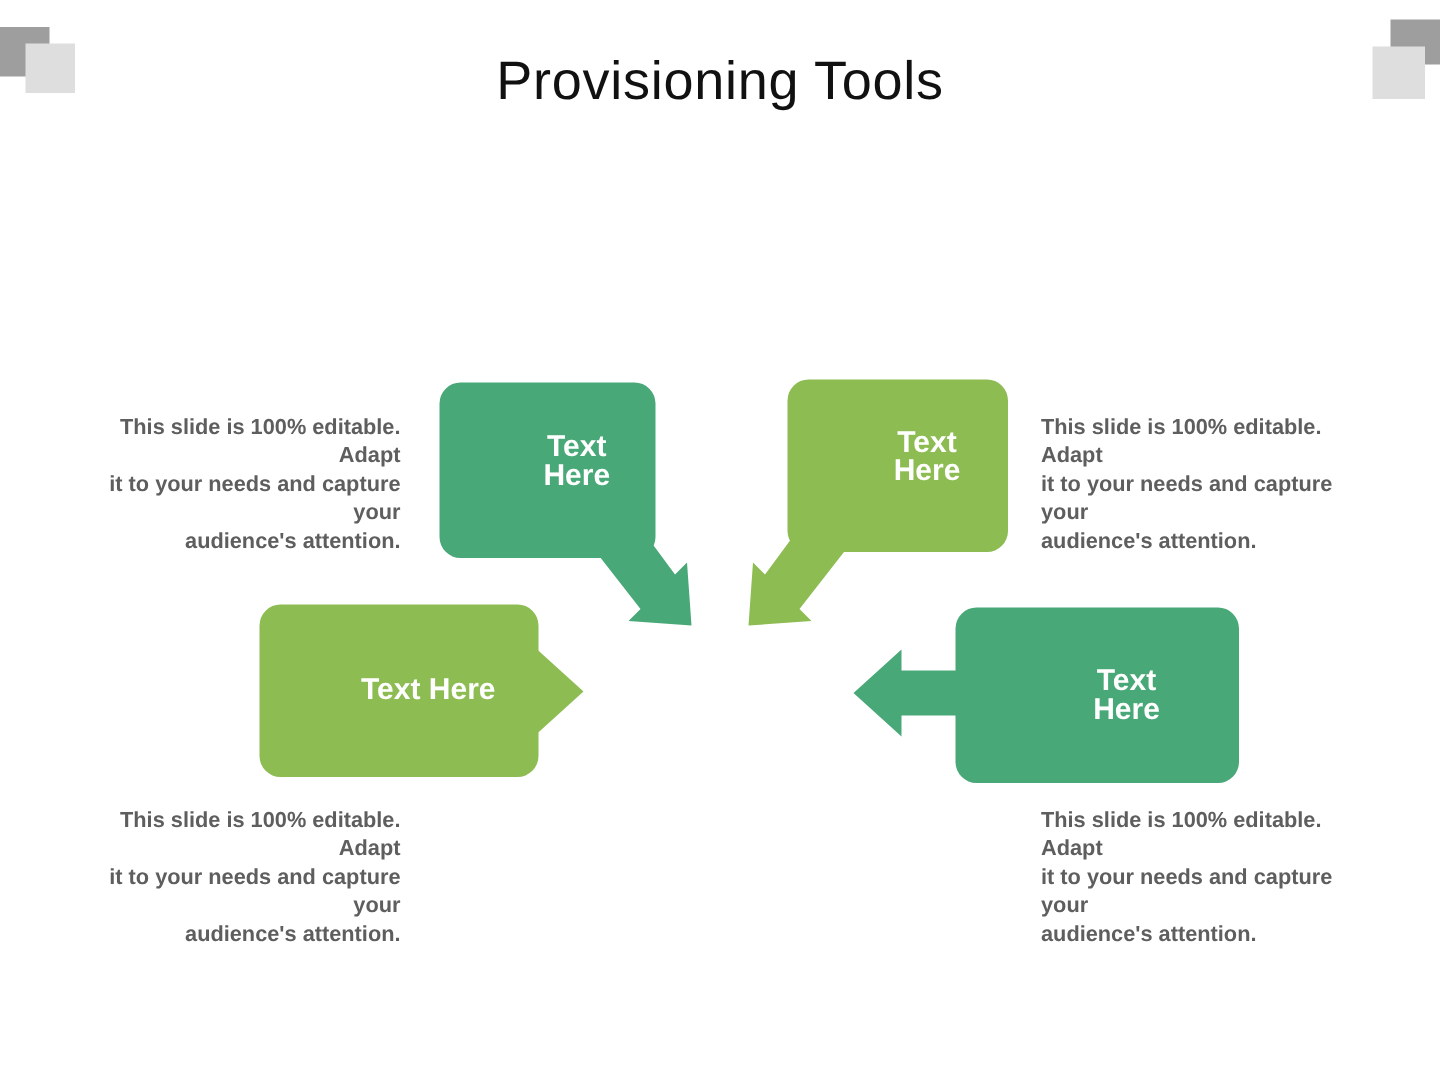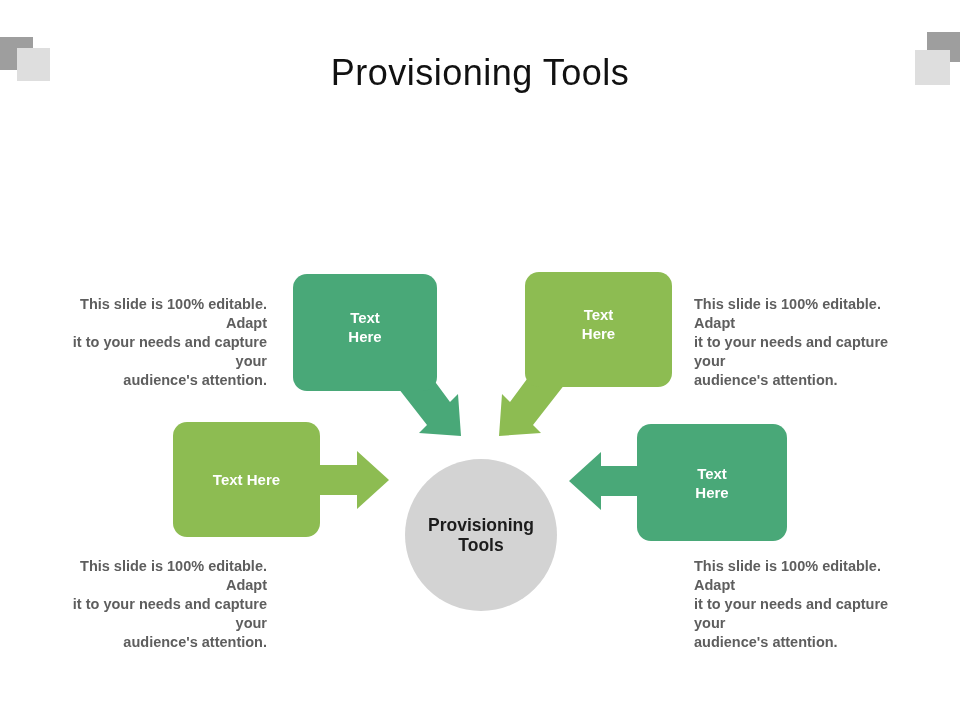--- a/index.html
+++ b/index.html
@@ -1,18 +1,18 @@
 <!DOCTYPE html>
 <html style="--teal-green: #49A878; --yellow-green: #8DBC52; --circle-gray: #D3D3D3; --caption-gray: #5E5E5E; --deco-dark-gray: #9E9E9E; --deco-light-gray: #DEDEDE; --title-black: #111111;"><head>
 <meta charset="utf-8">
 <style>
   html,body{margin:0;padding:0;background:#ffffff;}
   body{width:960px;height:720px;position:relative;overflow:hidden;
        font-family:"Liberation Sans",sans-serif;}
-  .slide{position:absolute;inset:0;background:#ffffff;margin-top:19px;}
+  .slide{position:absolute;inset:0;background:#ffffff;}
 
   
   .sq{position:absolute;}
   .sq.dark{background:var(--deco-dark-gray,#9e9e9e);}
   .sq.light{background:var(--deco-light-gray,#dedede);}
   .sq-tl-dark{left:0;top:18px;width:33px;height:33px;}
   .sq-tl-light{left:17px;top:29px;width:33px;height:33px;}
   .sq-tr-dark{left:927px;top:13px;width:33px;height:30px;}
   .sq-tr-light{left:915px;top:31px;width:35px;height:35px;}
 
@@ -25,21 +25,21 @@
   .caption{position:absolute;width:222px;font-size:14.5px;line-height:19px;
            color:var(--caption-gray,#5e5e5e);white-space:pre-wrap;font-weight:bold;}
   .cap-tl{left:45px;top:276px;text-align:right;}
   .cap-tr{left:694px;top:276px;text-align:left;}
   .cap-bl{left:45px;top:538px;text-align:right;}
   .cap-br{left:694px;top:538px;text-align:left;}
 
   
   .box{position:absolute;border-radius:14px;display:flex;align-items:center;
        justify-content:center;text-align:center;color:#ffffff;font-weight:bold;
-       font-size:15px;line-height:19px;white-space:pre-line;}
+       font-size:20px;line-height:19px;white-space:pre-line;padding-left:39px;}
   .teal{background:var(--teal-green,#49a878);}
   .yg{background:var(--yellow-green,#8dbc52);}
   .box-tl{left:293px;top:255px;width:144px;height:117px;padding-bottom:12px;box-sizing:border-box;}
   .box-tr{left:525px;top:253px;width:147px;height:115px;padding-bottom:12px;box-sizing:border-box;}
   .box-l{left:173px;top:403px;width:147px;height:115px;}
   .box-r{left:637px;top:405px;width:150px;height:117px;}
 
   
   .hub{position:absolute;left:405px;top:440px;width:152px;height:152px;
        border-radius:50%;background:var(--circle-gray,#d3d3d3);
@@ -93,18 +93,14 @@
 Here</span>
   </div>
   <div class="box yg box-l">
     <span>Text Here</span>
   </div>
   <div class="box teal box-r">
     <span>Text
 Here</span>
   </div>
 
-  <div class="hub">
-    <span>Provisioning
-Tools</span>
-  </div>
 
 </div>
 
 </body></html>

